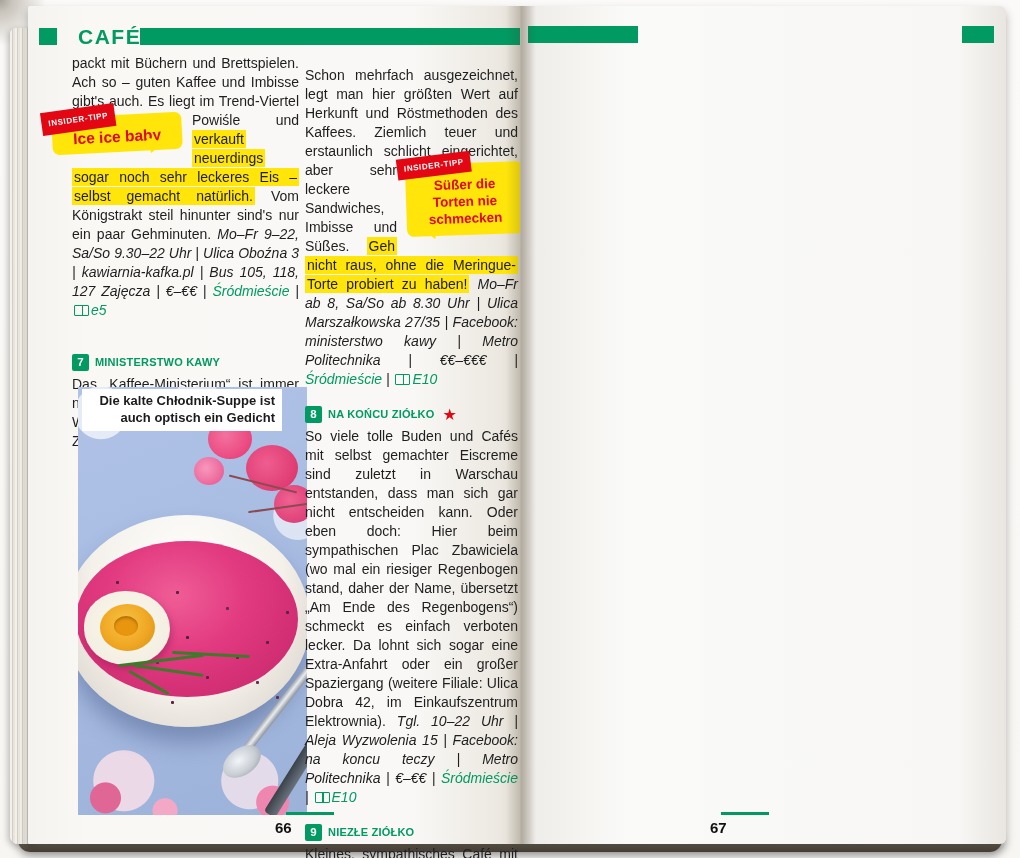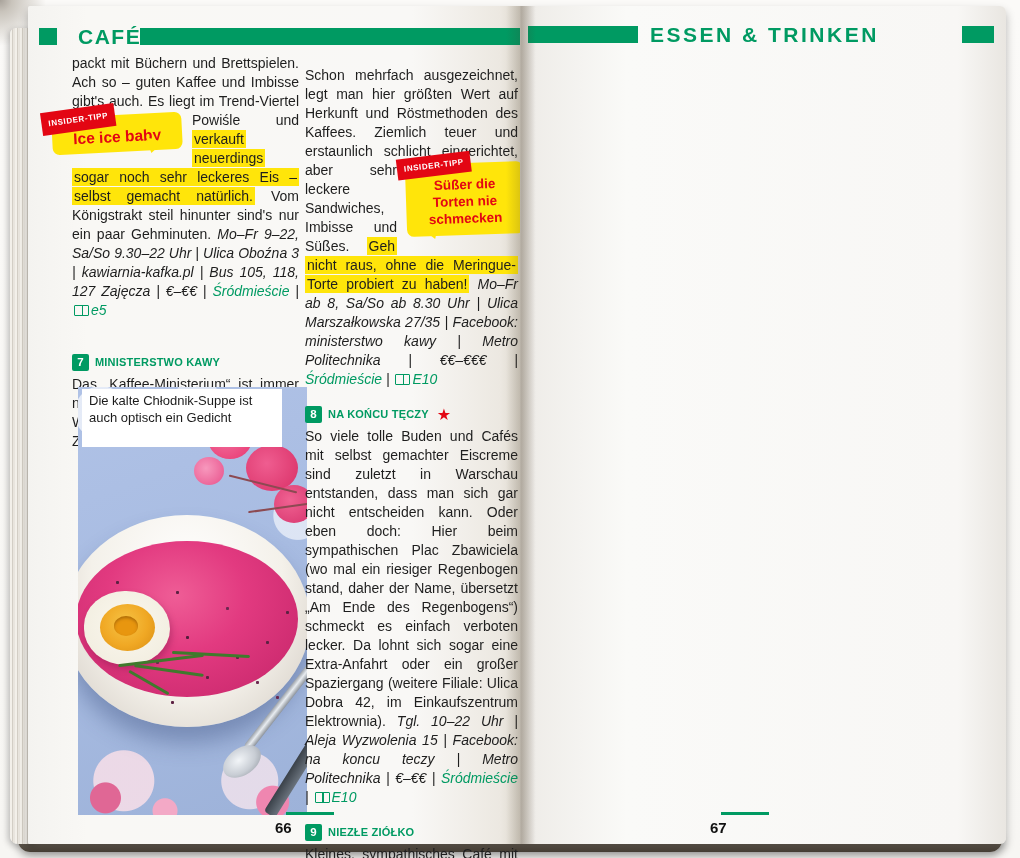--- a/index.html
+++ b/index.html
@@ -94,22 +94,22 @@
       background:radial-gradient(circle at 45% 40%,#f6c345 0%,#f0a824 55%,#d88c12 100%);}
   .yolk::after{content:"";position:absolute;left:14px;top:12px;width:24px;height:20px;border-radius:50%;
       background:#e8960f;box-shadow:inset 0 2px 3px rgba(120,70,0,.5);}
   .chive{position:absolute;height:2.5px;background:#3f7a2c;border-radius:2px;}
   .spoon-handle{position:absolute;width:9px;height:130px;border-radius:5px;
       background:linear-gradient(90deg,#9aa0a8,#e8ecf0 45%,#8d939b);}
   .spoon-bowl{position:absolute;width:42px;height:27px;border-radius:50%;
       background:radial-gradient(ellipse at 45% 40%,#f2f5f8 0%,#c8cdd4 55%,#8d939b 100%);}
   .knife{position:absolute;width:13px;height:110px;background:linear-gradient(90deg,#3a4149,#6a737d);
       border-radius:4px;}
-  .caption{position:absolute;left:4px;top:2px;background:#ffffff;padding:3px 7px 21px;max-width:186px;
-      font-size:13px;font-weight:normal;color:#1b1b1b;line-height:17px;text-align:left;}
+  .caption{position:absolute;left:4px;top:2px;background:#ffffff;padding:3px 7px 5px;max-width:186px;
+      font-size:13px;font-weight:bold;color:#1b1b1b;line-height:17px;text-align:right;}
   
   .pnum{position:absolute;width:70px;text-align:left;}
   .pnum .rule{width:48px;height:3px;background:#009a62;margin:0 auto 4px;}
   .pnum .n{font-weight:bold;font-size:15px;color:#111;}
 </style>
 </head>
 <body>
 
 <div id="canvas">
   <div class="book">
@@ -159,40 +159,39 @@
           <div class="caption">Die kalte Chłodnik-Suppe ist auch optisch ein Gedicht</div>
         </div>
 
         <div class="col" style="left:277px;top:60px;width:213px;">
           <p><span>Schon mehrfach ausgezeichnet, legt man hier größten Wert auf Herkunft und Röstmethoden des Kaffees. Ziemlich teuer und erstaunlich schlicht eingerichtet, aber sehr </span><span class="tip tip2">
                 <span class="ribbon">INSIDER-TIPP</span>
                 <span class="tiptext">Süßer die Torten nie schmecken</span>
               </span><span>leckere Sandwiches, Imbisse und Süßes. </span><span class="hl">Geh nicht raus, ohne die Meringue-Torte probiert zu haben!</span><span> </span><span class="addr"><span>Mo–Fr ab 8, Sa/So ab 8.30 Uhr | Ulica Marszałkowska 27/35 | Facebook: ministerstwo kawy | Metro Politechnika | €€–€€€ | </span><span class="grn">Śródmieście</span><span> | </span><span class="mapicon"></span><span class="grn">E10</span></span></p>
           <div class="sec-head">
             <span class="sec-num">8</span>
-            <span class="sec-title">NA KOŃCU TĘCZY</span>
+            <span class="sec-title">NA KOŃCU ZIÓŁKO</span>
             <span class="star">★</span>
           </div>
           <p><span>So viele tolle Buden und Cafés mit selbst gemachter Eiscreme sind zuletzt in Warschau entstanden, dass man sich gar nicht entscheiden kann. Oder eben doch: Hier beim sympathischen Plac Zbawiciela (wo mal ein riesiger Regenbogen stand, daher der Name, übersetzt „Am Ende des Regenbogens“) schmeckt es einfach verboten lecker. Da lohnt sich sogar eine Extra-Anfahrt oder ein großer Spaziergang (weitere Filiale: Ulica Dobra 42, im Einkaufszentrum Elektrownia). </span><span class="addr"><span>Tgl. 10–22 Uhr | Aleja Wyzwolenia 15 | Facebook: na koncu teczy | Metro Politechnika | €–€€ | </span><span class="grn">Śródmieście</span><span> | </span><span class="mapicon"></span><span class="grn">E10</span></span></p>
           <div class="sec-head">
             <span class="sec-num">9</span>
             <span class="sec-title">NIEZŁE ZIÓŁKO</span>
           </div>
           <p><span>Kleines, sympathisches Café mit alternativem Touch. Aus dem Zentrum gut zu erreichen. Wenige Tische unten, einige auf dem Mini-Balkon oder draußen. Guter Kaffee, Säfte und Limonaden sowie frisch zubereitete Sandwiches, Snacks und Süßes. </span></p>
         </div>
 
         <div class="pnum" style="left:247px;top:806px;">
           <div class="rule"></div>
           <div class="n">66</div>
         </div>
       </div>
 
       <div class="page page-right">
         <div class="hdr-bar" style="left:8px;top:20px;width:110px;height:17px;"></div>
-        <div class="hdr-label" style="left:130px;top:17px;letter-spacing:2.5px;">ESSEN &amp; TRINKEN</div>
         <div class="hdr-sq" style="left:442px;top:20px;width:32px;height:17px;"></div>
 
         <div class="pnum" style="left:190px;top:806px;">
           <div class="rule"></div>
           <div class="n">67</div>
         </div>
       </div>
 
       <div class="spine"></div>
     </div>

